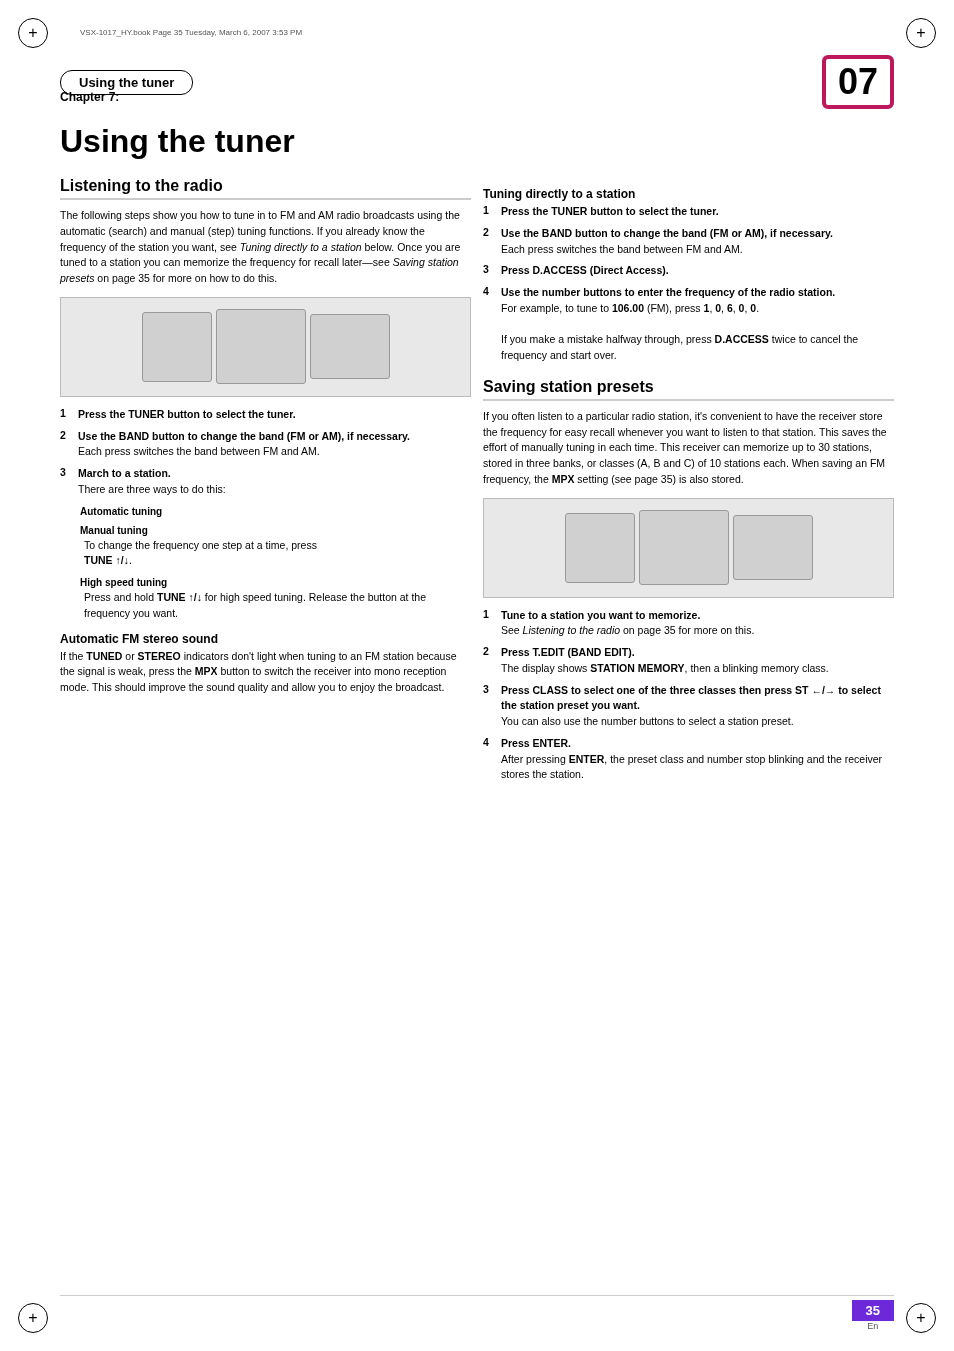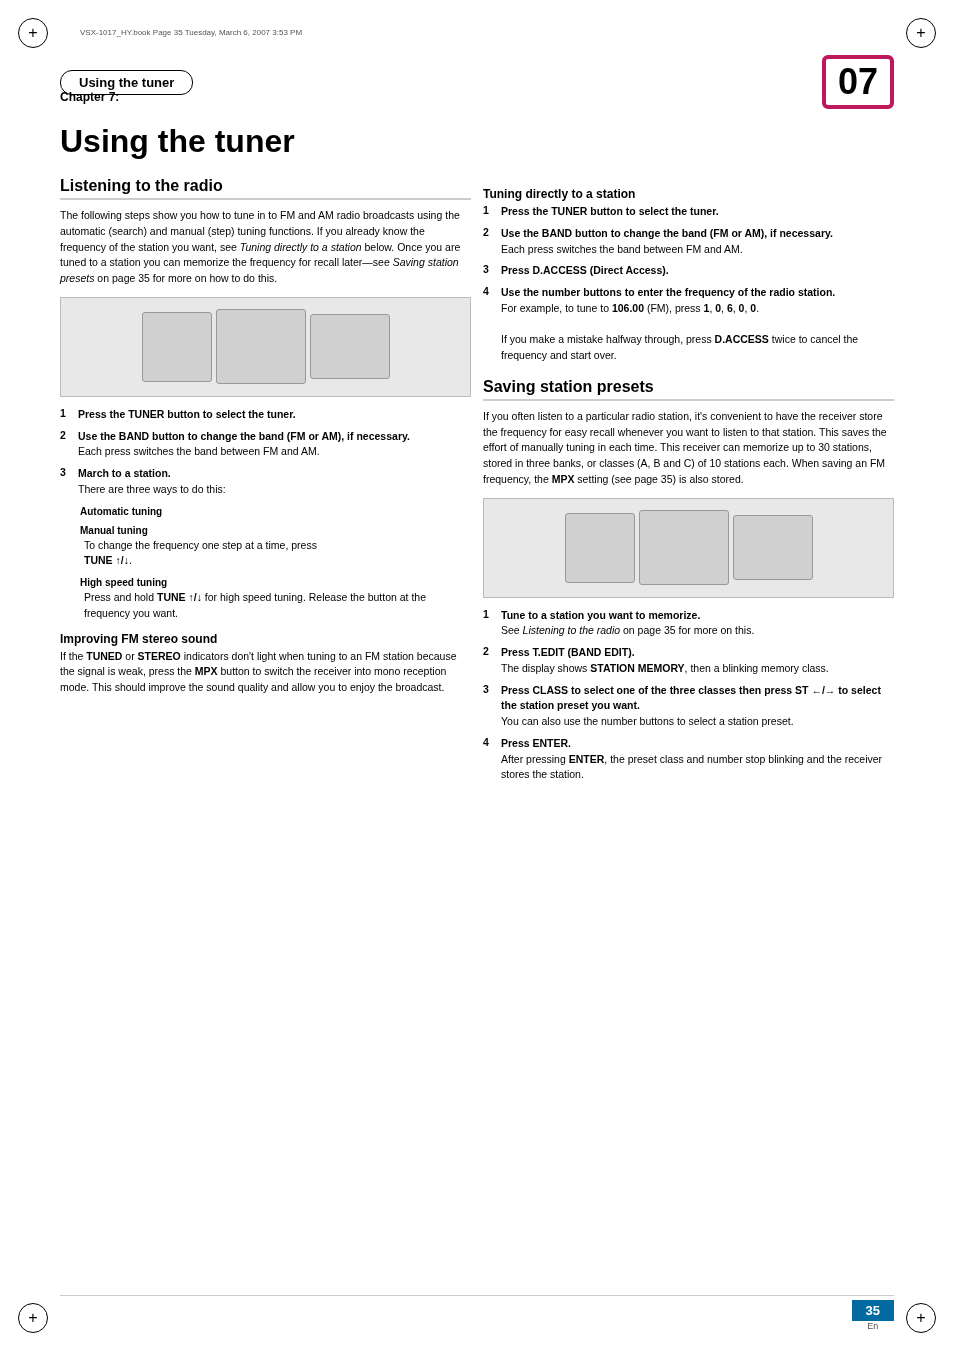--- a/index.html
+++ b/index.html
@@ -196,21 +196,21 @@
     
     .page-number-area {
       position: absolute;
       bottom: 20px;
       right: 60px;
       display: flex;
       flex-direction: column;
       align-items: center;
     }
     .page-num-box {
-      background: #0369a1;
+      background: #6d28d9;
       color: #fff;
       font-size: 13px;
       font-weight: bold;
       padding: 3px 14px;
     }
     .page-num-sub {
       font-size: 9px;
       color: #555;
     }
 
@@ -296,21 +296,21 @@
           <p class="body-text indent">
             To change the frequency one step at a time, press<br><strong>TUNE ↑/↓</strong>.
           </p>
 
           <div class="sub-subsection-heading">High speed tuning</div>
           <p class="body-text indent">
             Press and hold <strong>TUNE ↑/↓</strong> for high speed tuning. Release the button at the frequency you want.
           </p>
         </div>
 
-        <div class="subsection-heading">Improving FM stereo sound</div>
+        <div class="subsection-heading">Automatic FM stereo sound</div>
         <p class="body-text">
           If the <strong>TUNED</strong> or <strong>STEREO</strong> indicators don't light when tuning to an FM station because the signal is weak, press the <strong>MPX</strong> button to switch the receiver into mono reception mode. This should improve the sound quality and allow you to enjoy the broadcast.
         </p>
 
       </div>
 
       <div class="col-right">
 
         <div class="subsection-heading">Tuning directly to a station</div>
 

